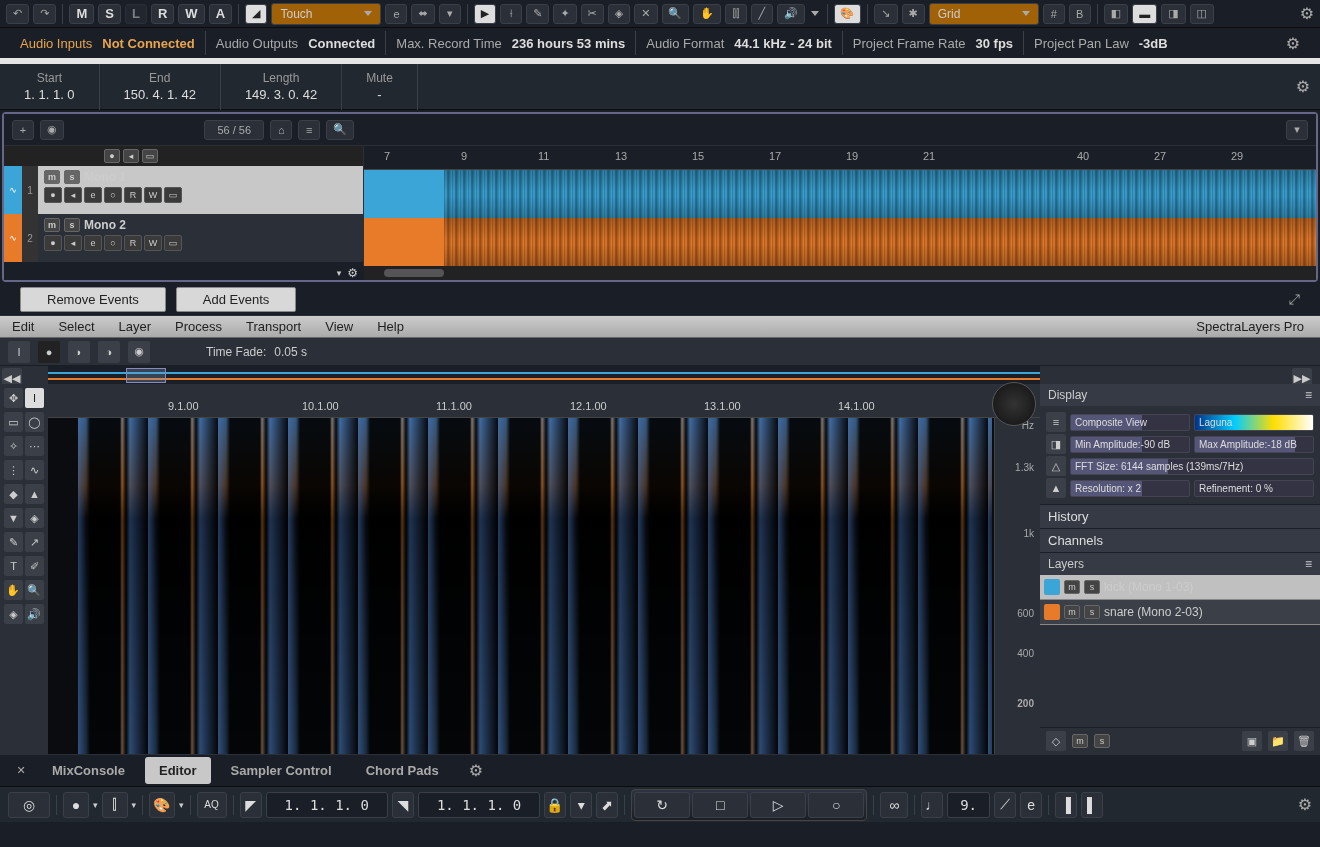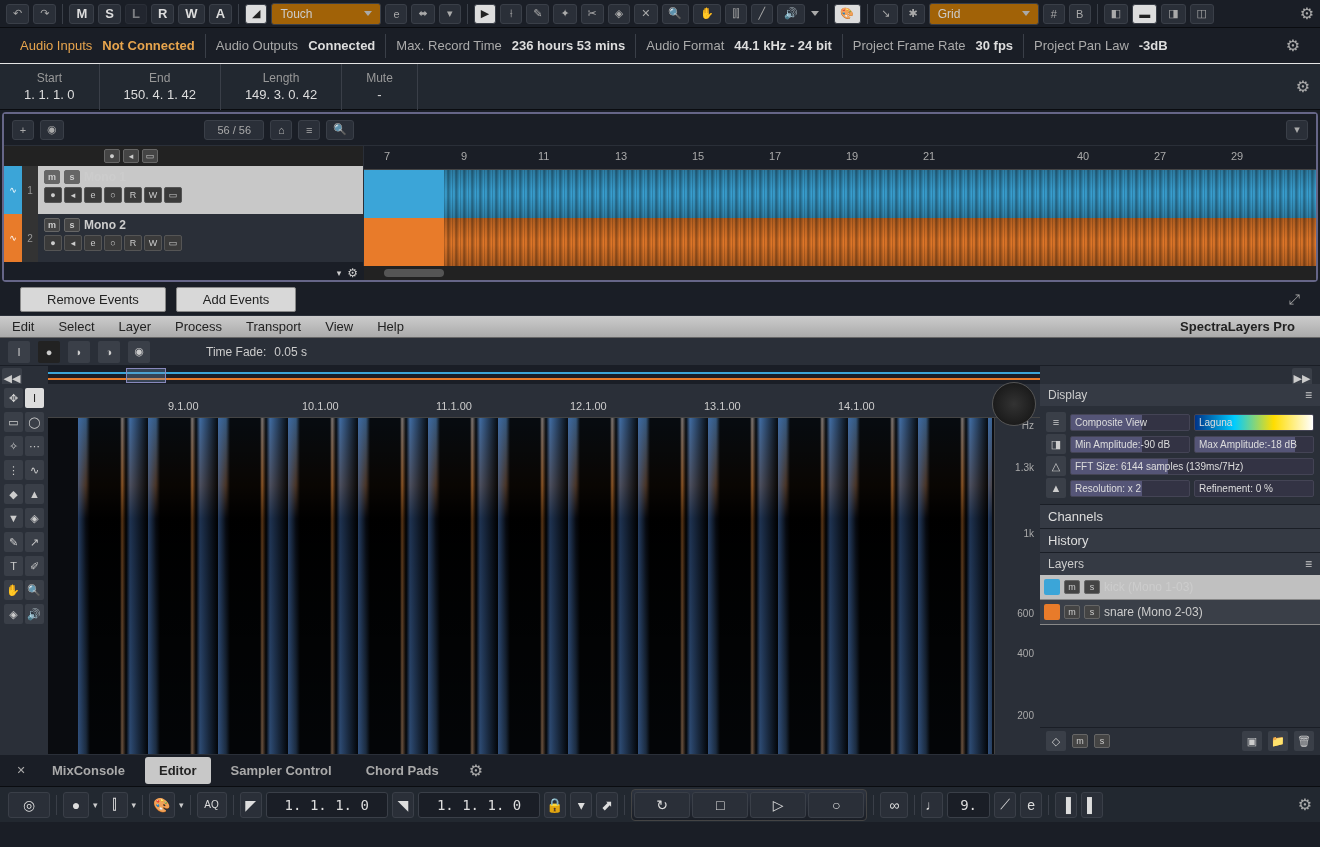--- a/index.html
+++ b/index.html
@@ -3,21 +3,21 @@
 <meta charset="utf-8">
 <style>
 *{margin:0;padding:0;box-sizing:border-box;font-family:Arial,sans-serif;font-size:12px;color:#ccc}
 body{background:#1a1e26;width:1320px;height:847px;overflow:hidden}
 .toolbar{background:#1a1e26;height:28px;display:flex;align-items:center;padding:0 6px;border-bottom:1px solid #0a0c10;gap:4px}
 .tbtn{background:#2a2f38;border:1px solid #3a3f48;border-radius:3px;padding:3px 6px;color:#aaa;font-size:11px;cursor:pointer;display:inline-flex;align-items:center;justify-content:center;min-width:22px;height:20px}
 .tbtn.letter{font-weight:bold;color:#ddd;font-size:13px}
 .dropdown{background:#a16207;border:1px solid #3a3f48;border-radius:3px;padding:3px 8px;color:#ddd;font-size:12px;display:flex;align-items:center;gap:6px;cursor:pointer}
 .dropdown-caret{border-left:4px solid transparent;border-right:4px solid transparent;border-top:5px solid #aaa;margin-left:auto}
 .divider{width:1px;height:20px;background:#3a3f48;margin:0 2px}
-.infobar{background:#1a1e26;height:36px;display:flex;align-items:center;padding:0 20px;gap:10px;border-bottom:1px solid #e5e5e5}
+.infobar{background:#1a1e26;height:36px;display:flex;align-items:center;padding:0 20px;gap:10px;border-bottom:6px solid #e5e5e5}
 .infobar .label{color:#aaa;font-size:13px}
 .infobar .value{color:#ddd;font-size:13px;font-weight:bold}
 .infobar .orange{color:#e8a54d}
 .infobar .vb{width:1px;height:24px;background:#3a3f48}
 .posbar{background:#222830;height:46px;display:flex;align-items:center;border-bottom:1px solid #0a0c10}
 .posseg{display:flex;flex-direction:column;align-items:center;padding:0 24px;border-right:1px solid #3a3f48;justify-content:center;height:46px}
 .posseg .label{color:#999;font-size:12px}
 .posseg .value{color:#ddd;font-size:13px;margin-top:2px}
 .main-area{border:2px solid #668;border-radius:4px;margin:2px;background:#1a1e26}
 .track-header{height:32px;display:flex;align-items:center;background:#1a1e26;padding:0 8px;gap:6px;border-bottom:1px solid #2a2f38}
@@ -40,21 +40,21 @@
 .waveform{height:48px;position:relative}
 .waveform.blue{background:#3ba5d8}
 .waveform.orange{background:#e87b2a}
 .wave-inner{height:100%;background:repeating-linear-gradient(90deg,rgba(0,0,0,0.3) 0px,rgba(0,0,0,0) 2px,rgba(0,0,0,0.4) 4px,rgba(0,0,0,0) 8px),linear-gradient(rgba(0,0,0,0.2),rgba(0,0,0,0) 45%,rgba(0,0,0,0) 55%,rgba(0,0,0,0.2))}
 .scrollbar{height:14px;background:#222;position:relative}
 .scroll-thumb{position:absolute;height:8px;background:#555;border-radius:4px;top:3px;left:20px;width:60px}
 .btn-bar{background:#1a1e26;height:32px;display:flex;align-items:center;padding:0 20px;gap:10px;border-bottom:1px solid #2a2f38}
 .light-btn{background:#d8d8d8;border:1px solid #888;color:#222;padding:4px 26px;font-size:13px;border-radius:2px;cursor:pointer}
 .menubar{background:linear-gradient(#ccc,#aaa);height:22px;display:flex;align-items:center;padding:0 12px;gap:24px;border-bottom:1px solid #666}
 .menubar span{color:#222;font-size:13px;cursor:pointer}
-.menubar .title{margin-left:auto;margin-right:13px;font-weight:bold}
+.menubar .title{margin-left:auto;margin-right:4px;font-weight:normal}
 .sl-toolbar{background:#2a2f38;height:28px;display:flex;align-items:center;padding:0 8px;gap:8px;border-bottom:1px solid #1a1e26}
 .sl-main{display:flex;height:370px;background:#151820}
 .sl-tools{width:48px;background:#2a2f38;display:flex;flex-direction:column;padding:4px;gap:0}
 .sl-tool-row{display:flex;gap:2px;margin-bottom:4px}
 .sl-tool{width:20px;height:20px;background:#3a3f48;border-radius:2px;display:flex;align-items:center;justify-content:center;color:#ccc;font-size:11px;cursor:pointer}
 .sl-spectro{flex:1;background:#0a0c10;position:relative}
 .sl-timeline{height:34px;background:#2a2f38;position:relative;border-bottom:1px solid #444}
 .sl-tick{position:absolute;top:16px;color:#ccc;font-size:11px}
 .sl-spectro-display{position:absolute;top:34px;left:30px;right:48px;bottom:0;background:linear-gradient(to bottom, #3a5a8a 0%, #000 15%, #000 100%);background-image:
  repeating-linear-gradient(90deg, rgba(60,100,160,0.6) 0px, rgba(20,30,50,0.3) 8px, rgba(0,0,0,0.9) 12px, rgba(0,0,0,0.9) 42px, rgba(220,130,50,0.4) 44px, rgba(0,0,0,0.9) 48px, rgba(60,100,160,0.5) 52px, rgba(0,0,0,0.9) 70px),
@@ -370,21 +370,21 @@
         <span class="sl-tick" style="left: 656px; text-align: center;">13.1.00</span>
         <span class="sl-tick" style="left: 790px;">14.1.00</span>
       </div>
     <div class="sl-spectro-display"></div>
     <div class="sl-yaxis" id="sl-yaxis">
         <span class="sl-ylabel" style="top: 2px;">Hz</span>
         <span class="sl-ylabel" style="top: 44px;">1.3k</span>
         <span class="sl-ylabel" style="top: 110px;">1k</span>
         <span class="sl-ylabel" style="top: 190px;">600</span>
         <span class="sl-ylabel" style="top: 230px;">400</span>
-        <span class="sl-ylabel" style="top: 292px;">200</span>
+        <span class="sl-ylabel" style="top: 280px; font-weight: bold;">200</span>
       </div>
     <div class="compass" style="position:absolute;right:4px;top:-2px"></div>
   </div>
   <div class="sl-right">
     <div class="sl-panel">
       <div class="sl-panel-head">
           <span>Display</span>
           <span>≡</span>
         </div>
       <div class="sl-panel-body">
@@ -403,24 +403,24 @@
             <div class="sl-slider" style="background:linear-gradient(90deg,#557 40%,#334 40%)">FFT Size: 6144 samples  (139ms/7Hz)</div>
           </div>
         <div class="sl-field">
             <span class="sl-tool">▲</span>
             <div class="sl-slider">Resolution: x 2</div>
             <div class="sl-slider" style="background:#334">Refinement: 0 %</div>
           </div>
       </div>
     </div>
     <div class="sl-panel">
+        <div class="sl-panel-head">History</div>
+      </div>
+    <div class="sl-panel">
         <div class="sl-panel-head">Channels</div>
-      </div>
-    <div class="sl-panel">
-        <div class="sl-panel-head">History</div>
       </div>
     <div class="sl-panel" style="flex:1">
       <div class="sl-panel-head">
           <span>Layers</span>
           <span>≡</span>
         </div>
       <div class="sl-layer">
           <div class="sl-layer-icon"></div>
           <span class="small-btn">m</span>
           <span class="small-btn">s</span>

